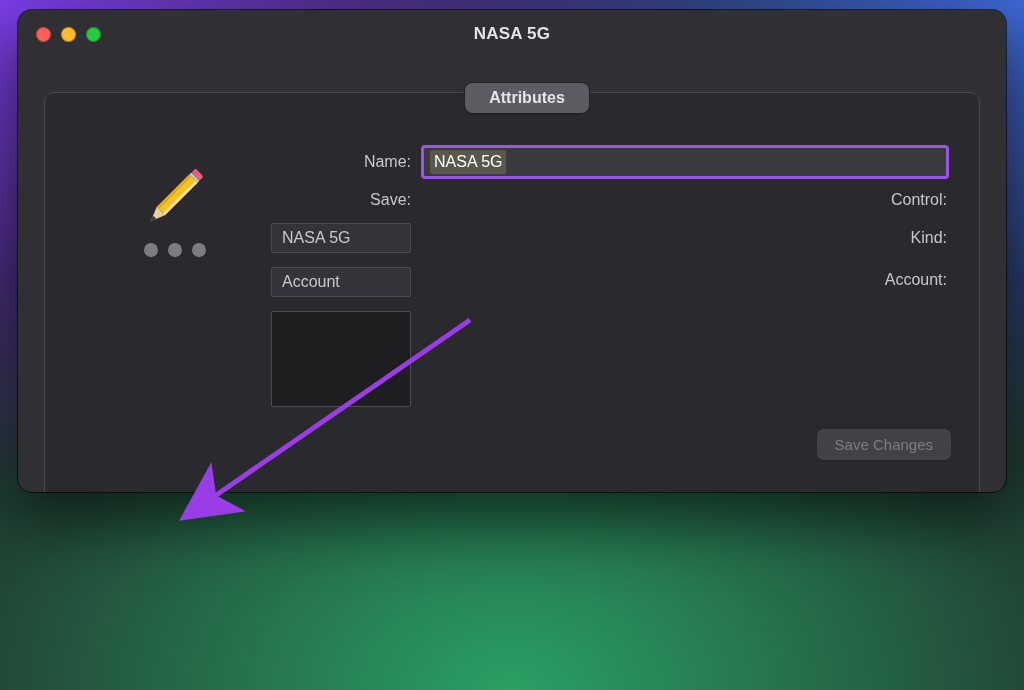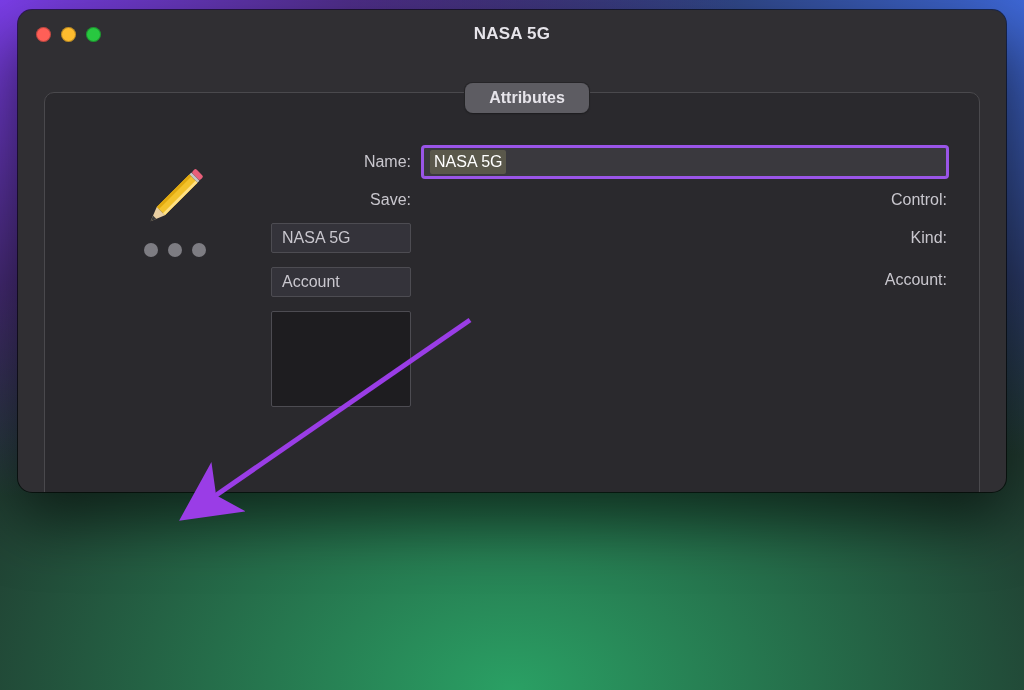--- a/index.html
+++ b/index.html
@@ -298,20 +298,23 @@
 
             <div class="label">Kind:</div>
             <div class="input readonly">Account</div>
 
             <div class="label top">Account:</div>
             <textarea class="textarea" style=""></textarea>
           </div>
         </div>
 
 
+        <div class="button-row">
+          <div class="button disabled">Save Changes</div>
+        </div>
       </div>
 
     </div>
   </div>
 
   <svg width="1024" height="690" style="position:absolute;left:0;top:0;pointer-events:none">
     <defs>
       <marker id="ah" markerWidth="14" markerHeight="14" refX="4" refY="6" orient="auto">
         <path d="M0,0 L12,6 L0,12 L3,6 Z" fill="#9a3de6"></path>
       </marker>

